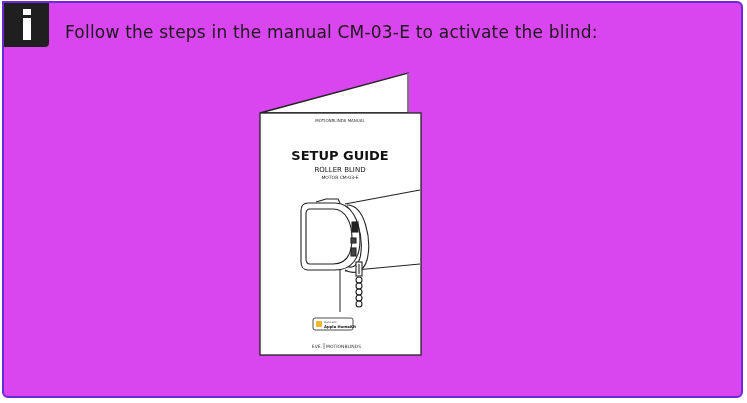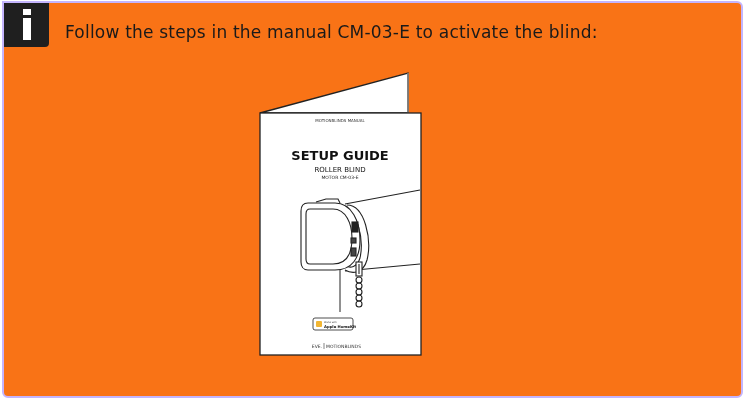--- a/index.html
+++ b/index.html
@@ -1,20 +1,20 @@
 <!DOCTYPE html>
 <html><head>
   <meta charset="utf-8">
   <style>
     html, body { margin: 0; padding: 0; background: #ffffff; }
     body { width: 747px; height: 403px; position: relative; overflow: hidden; font-family: "DejaVu Sans", sans-serif; }
     .panel {
       position: absolute; left: 2px; top: 1px; width: 741px; height: 397px;
-      border: 2px solid #c4b5fd; border-left-width: 2px; border-radius: 0 6px 6px 6px;
-      box-sizing: border-box; background: #f97316;
+      border: 2px solid #6d28d9; border-left-width: 2px; border-radius: 0 6px 6px 6px;
+      box-sizing: border-box; background: #d946ef;
     }
     .info-badge {
       position: absolute; left: 0; top: 0; width: 45px; height: 44px;
       background: #1f1f1f; border-radius: 0 0 4px 0;
     }
     .info-badge .glyph-dot {
       position: absolute; left: 19px; top: 6px; width: 8px; height: 6px; background: #ffffff;
     }
     .info-badge .glyph-stem {
       position: absolute; left: 19px; top: 15px; width: 8px; height: 22px; background: #ffffff;

